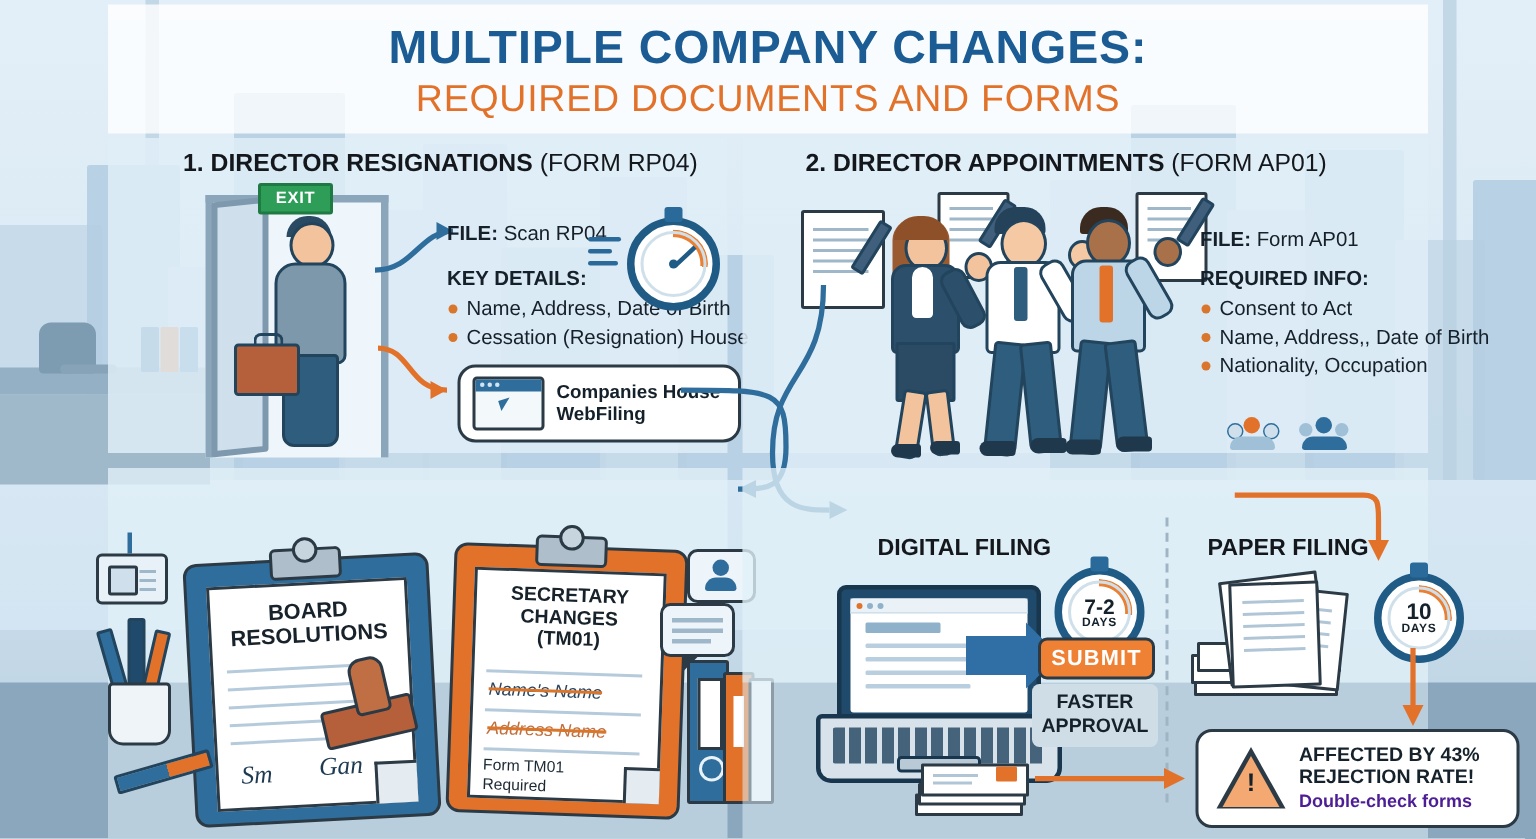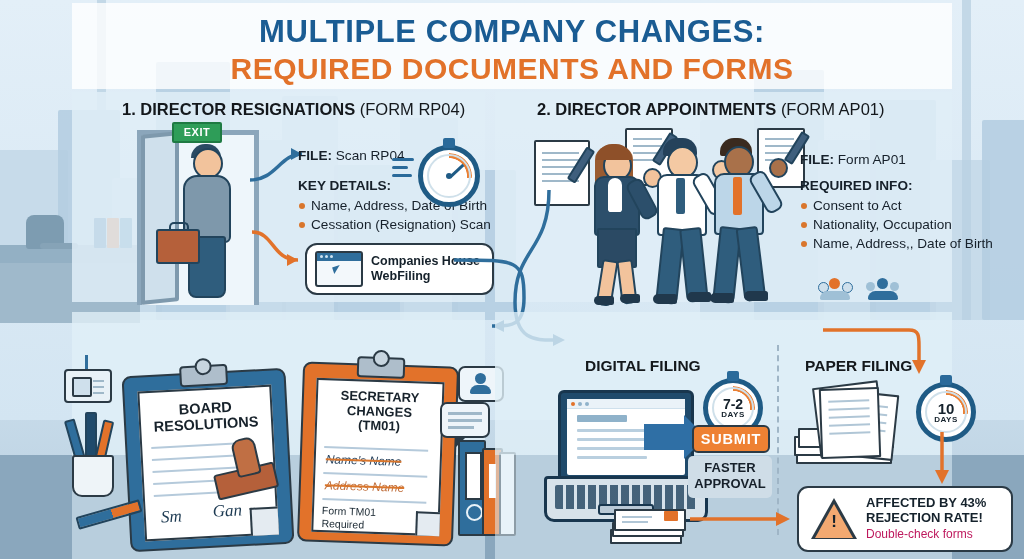--- a/index.html
+++ b/index.html
@@ -24,21 +24,21 @@
   .chairbar{position:absolute;left:40px;top:243px;width:38px;height:6px;background:#86a3b7;border-radius:3px;}
   .binderL{position:absolute;top:218px;width:12px;height:30px;border-radius:1px;}
 
   .floorband{position:absolute;left:0;top:455px;width:1024px;height:104px;background:#8aa7bd;}
 
   
   .header{position:absolute;left:72px;top:3px;width:880px;height:86px;
           background:rgba(255,255,255,.80);text-align:center;}
   .t1{margin:0;padding-top:13px;font-size:31px;font-weight:bold;letter-spacing:.6px;
       color:#1a5c93;line-height:1.05;}
-  .t2{margin:0;padding-top:4px;font-size:30px;font-weight:bold;letter-spacing:.5px;
+  .t2{margin:0;padding-top:4px;font-size:25px;font-weight:normal;letter-spacing:.5px;
       color:#e2722a;line-height:1.05;}
 
   
   .panel{position:absolute;background:rgba(223,238,247,.86);}
   .p1{left:72px;top:92px;width:413px;height:210px;}
   .p2{left:495px;top:92px;width:457px;height:210px;}
   .p3{left:72px;top:312px;width:413px;height:247px;background:rgba(223,238,247,.55);}
   .p4{left:495px;top:312px;width:457px;height:247px;background:rgba(223,238,247,.55);}
   .p3 .shade,.p4 .shade{position:absolute;left:0;top:0;right:0;height:143px;background:rgba(226,240,248,.55);}
 
@@ -189,21 +189,21 @@
     display:flex;align-items:center;gap:9px;padding:8px 12px;}
   .triwrap{position:relative;width:46px;height:41px;flex:none;}
   .triwrap .outer{position:absolute;left:0;top:0;width:0;height:0;border-left:23px solid transparent;
     border-right:23px solid transparent;border-bottom:41px solid #2b3a45;}
   .triwrap .inner{position:absolute;left:4px;top:6px;width:0;height:0;border-left:19px solid transparent;
     border-right:19px solid transparent;border-bottom:34px solid #f3a971;}
   .triwrap .bang{position:absolute;left:0;right:0;top:15px;text-align:center;font-weight:bold;
     font-size:17px;color:#15222c;line-height:1;}
   .warn .wtxt{line-height:14.5px;}
   .warn .w1{font-size:13px;font-weight:bold;color:#15222c;white-space:nowrap;}
-  .warn .w2{font-size:12px;color:#be185d;white-space:nowrap;margin-top:2px;}
+  .warn .w2{font-size:12px;color:#4c1d95;white-space:nowrap;margin-top:2px;font-weight:bold;}
 
   
   .conn{position:absolute;pointer-events:none;}
 </style>
 </head>
 <body>
 
 <div class="canvas">
 
   <div class="bg">
@@ -269,21 +269,21 @@
     <path d="M50 32 l-11 -6 l0 12 z" fill="#e2722a"></path>
   </svg>
 
   <div class="info" style="left:298px;top:146px;">
     <span class="lbl">FILE:</span>
     <span>Scan RP04</span>
   </div>
   <div class="info lbl" style="left:298px;top:176px;font-weight:bold;">KEY DETAILS:</div>
   <ul class="bullets info" style="left:298px;top:196px;">
     <li>Name, Address, Date of Birth</li>
-    <li>Cessation (Resignation) Scan</li>
+    <li>Cessation (Resignation) House</li>
   </ul>
 
   <div class="watch" style="left:418px;top:145px;width:52px;height:52px;">
     <div class="top"></div>
       <div class="arc"></div>
       <div class="ring"></div>
     <div class="hand"></div>
       <div class="ctr"></div>
   </div>
   <div class="speedlines" style="left:392px;top:158px;width:22px;">
@@ -379,22 +379,22 @@
     <div class="p-shoe" style="left:744px;top:291px;width:24px;height:10px;"></div>
   </div>
 
   <div class="info" style="left:800px;top:150px;">
     <span class="lbl">FILE:</span>
     <span>Form AP01</span>
   </div>
   <div class="info lbl" style="left:800px;top:176px;font-weight:bold;">REQUIRED INFO:</div>
   <ul class="bullets info" style="left:800px;top:196px;">
     <li>Consent to Act</li>
+    <li>Name, Address,, Date of Birth</li>
     <li>Nationality, Occupation</li>
-    <li>Name, Address,, Date of Birth</li>
   </ul>
 
   <div style="position:absolute;left:818px;top:278px;width:34px;height:22px;">
     <div style="position:absolute;left:11px;top:0;width:11px;height:11px;border-radius:50%;background:#e2722a;"></div>
     <div style="position:absolute;left:0;top:4px;width:9px;height:9px;border-radius:50%;background:#cfe0ec;border:1.5px solid #2f6e9c;"></div>
     <div style="position:absolute;left:24px;top:4px;width:9px;height:9px;border-radius:50%;background:#cfe0ec;border:1.5px solid #2f6e9c;"></div>
     <div style="position:absolute;left:2px;top:13px;width:30px;height:9px;border-radius:9px 9px 2px 2px;background:#9fc0d6;"></div>
   </div>
   <div style="position:absolute;left:866px;top:278px;width:34px;height:22px;">
     <div style="position:absolute;left:11px;top:0;width:11px;height:11px;border-radius:50%;background:#2f6e9c;"></div>

